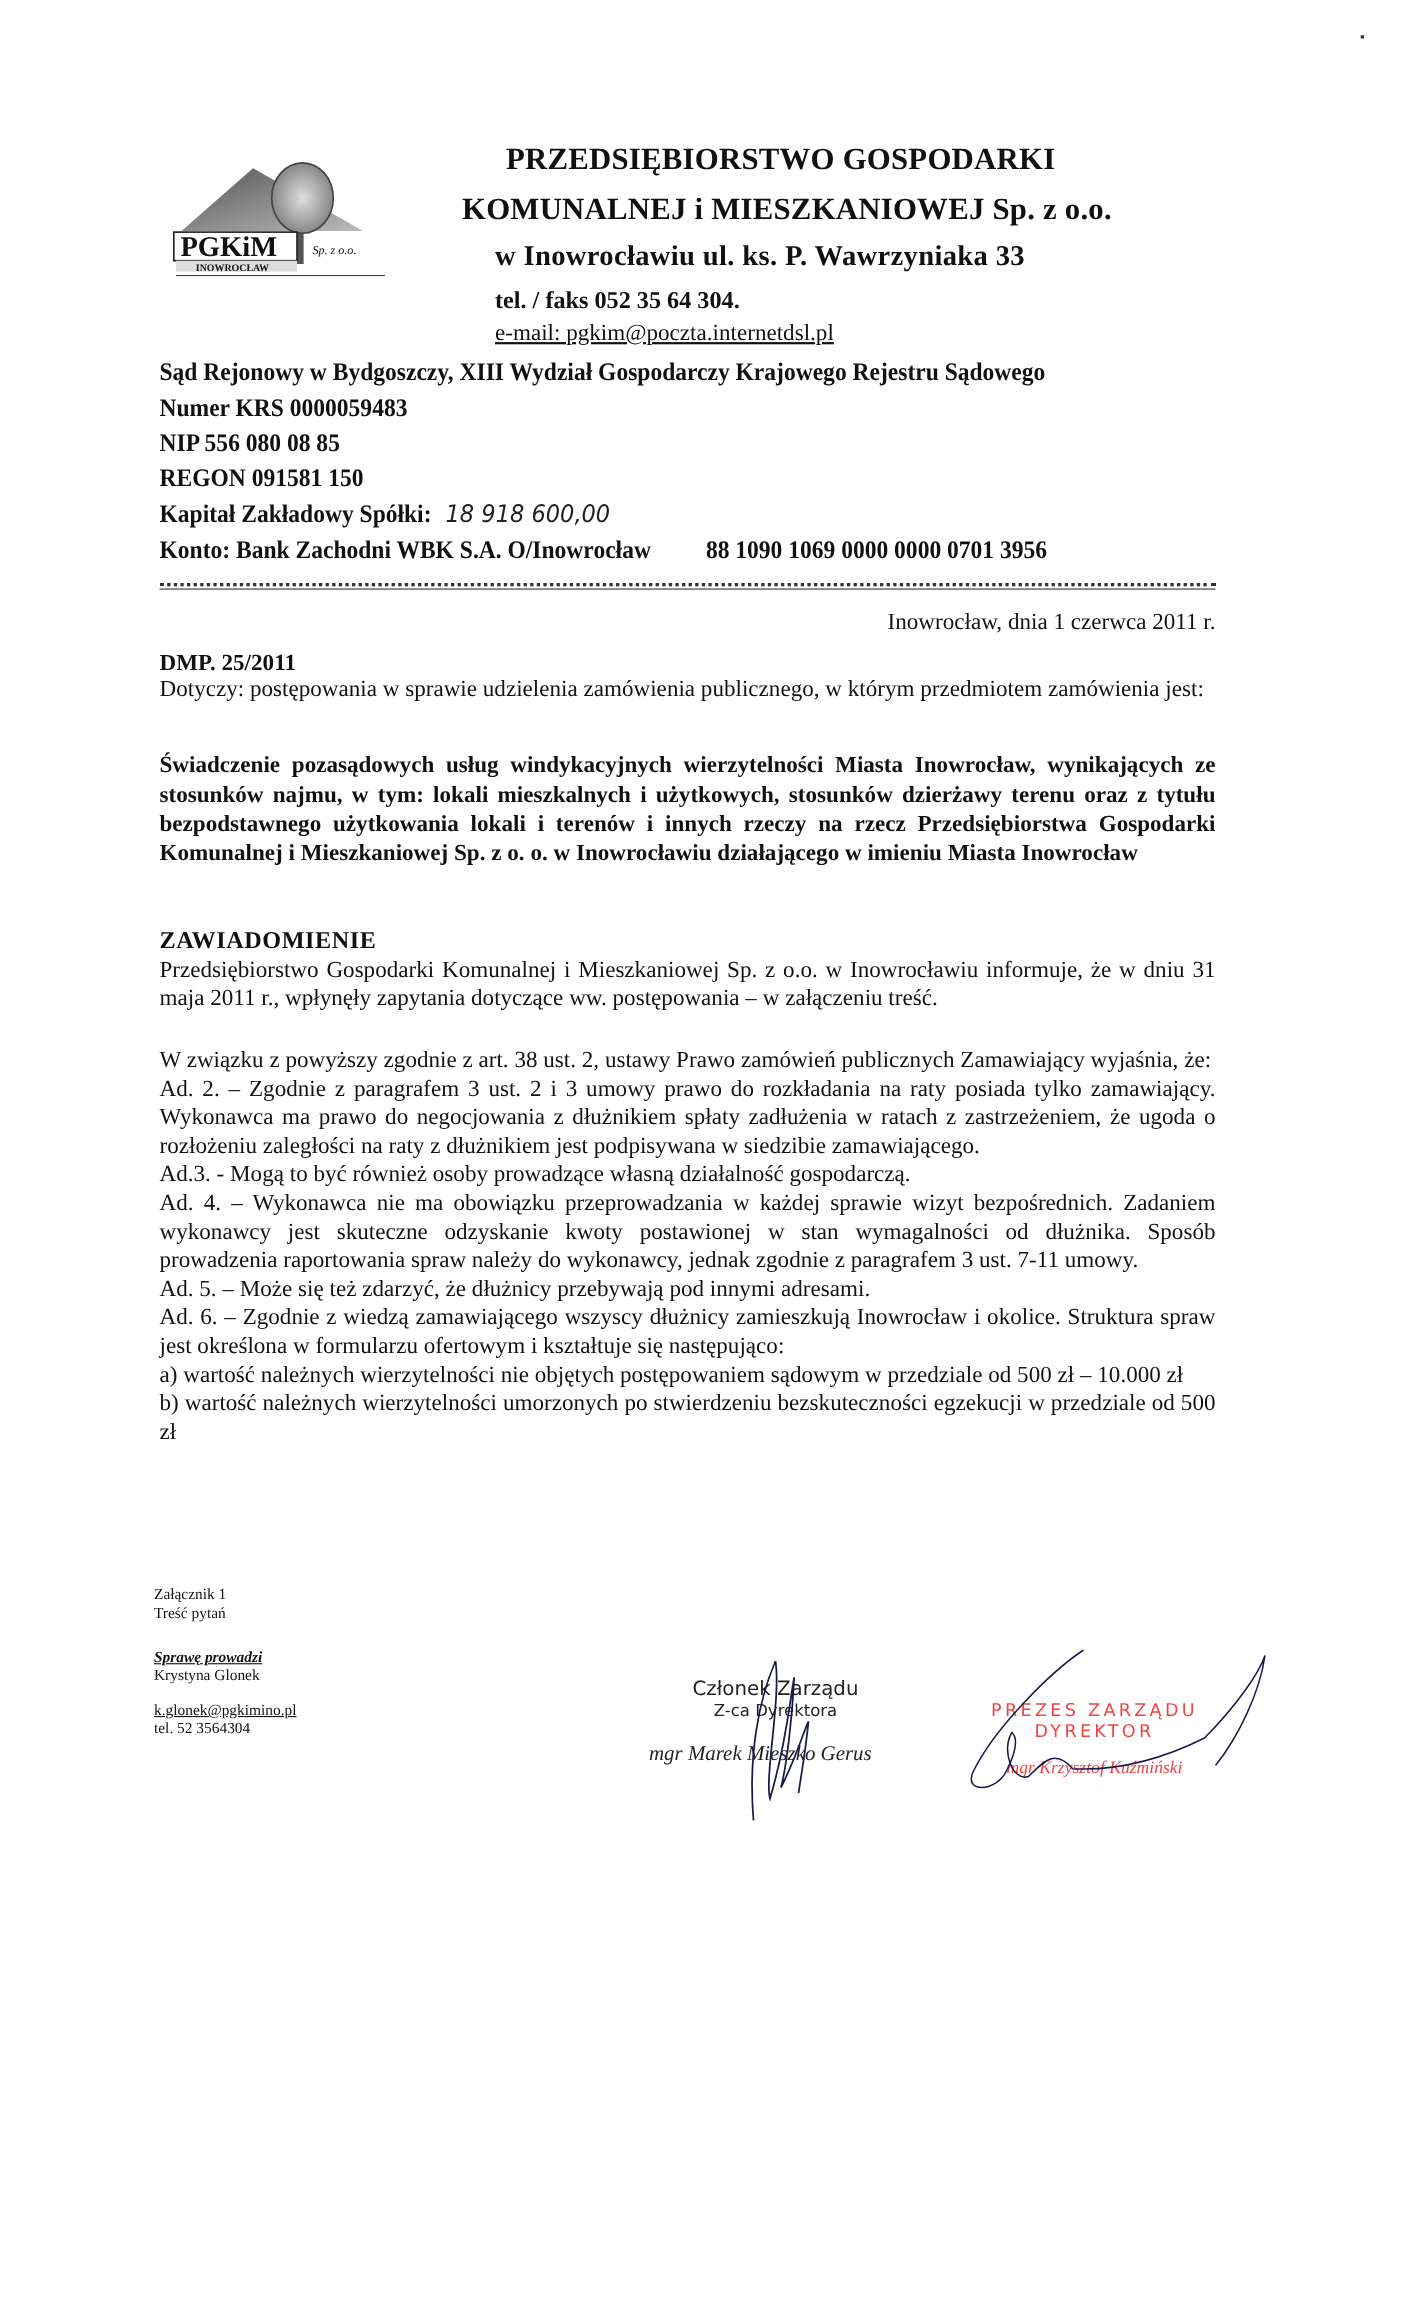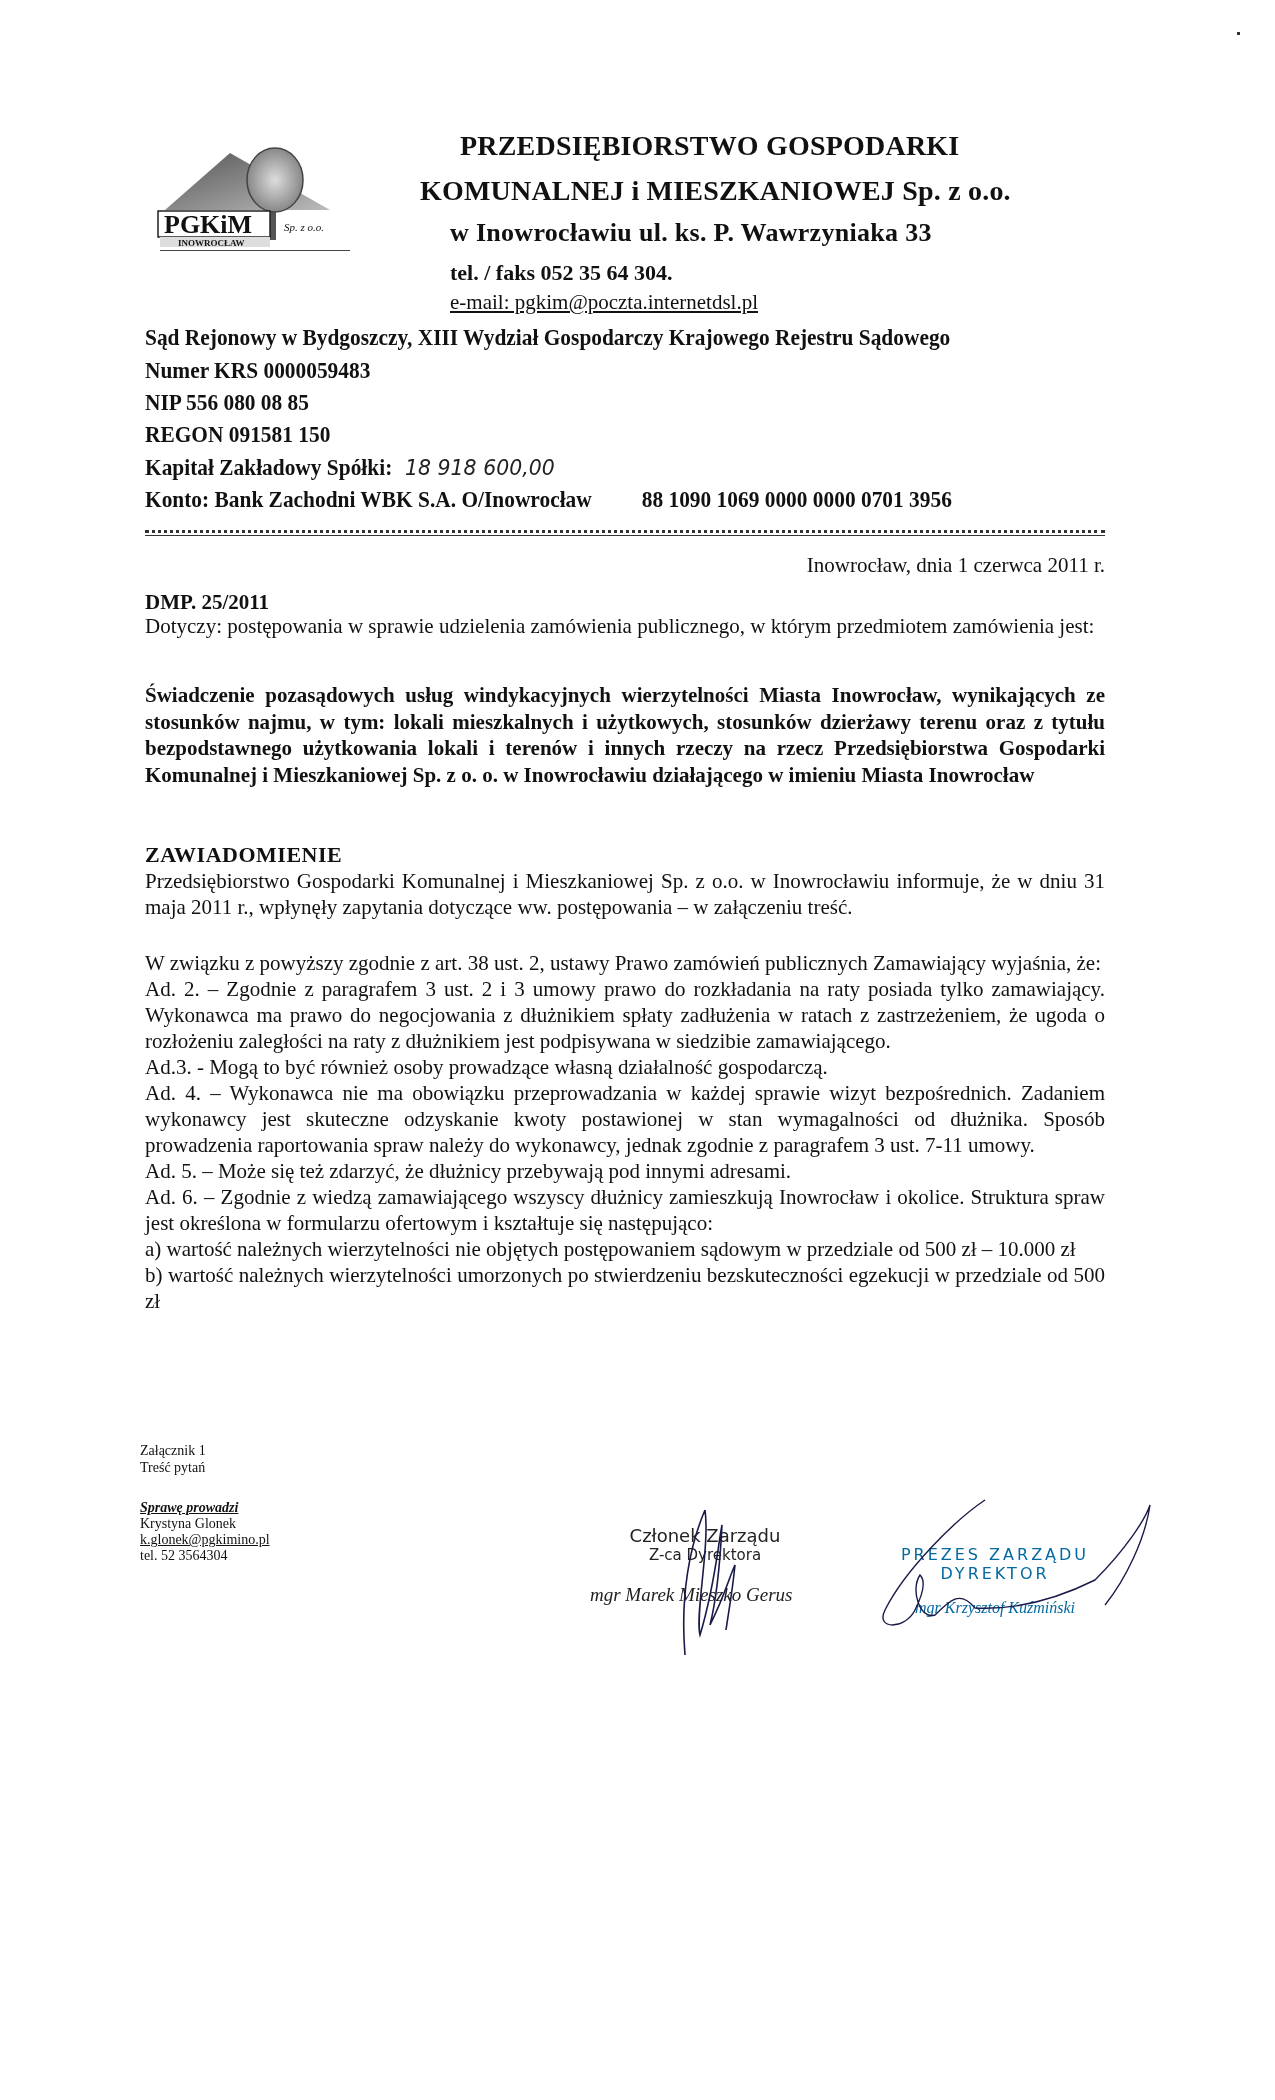--- a/index.html
+++ b/index.html
@@ -33,27 +33,27 @@
   .dotyczy { top: 613px; }
   .subject { top: 682px; font-weight: bold; line-height: 26.5px; }
   .title { top: 842px; left: 145px; width: 960px; text-align: left; font-weight: bold; font-size: 22px; letter-spacing: 0.5px; }
   .notice { top: 868px; }
   .answers { top: 950px; }
   .answers p, .notice p, .subject p, .dotyczy p { margin: 0; }
 
   .attach { left: 140px; top: 1442px; font-size: 14px; line-height: 17px; }
   .contact { left: 140px; top: 1500px; font-size: 14px; line-height: 16px; }
   .contact .who { font-weight: bold; font-style: italic; text-decoration: underline; }
-  .contact .mail { text-decoration: underline; }
+  .contact .mail { text-decoration: underline; margin-top: 16px; }
 
   .sig1 { left: 570px; top: 1525px; width: 270px; text-align: center; font-family: "DejaVu Sans", sans-serif; color: #222; }
   .sig1 .t1 { font-size: 18px; }
   .sig1 .t2 { font-size: 15px; }
   .sig1 .n { font-family: "Liberation Serif", serif; font-style: italic; font-size: 19px; margin-top: 20px; text-align: left; margin-left: 20px; }
-  .sig2 { left: 870px; top: 1545px; width: 250px; text-align: center; font-family: "DejaVu Sans", sans-serif; color: #0369a1; letter-spacing: 3px; }
+  .sig2 { left: 870px; top: 1545px; width: 250px; text-align: center; font-family: "DejaVu Sans", sans-serif; color: #ef4444; letter-spacing: 3px; }
   .sig2 .t1 { font-size: 16px; }
   .sig2 .t2 { font-size: 16px; }
   .sig2 .n { font-family: "Liberation Serif", serif; font-style: italic; font-size: 16px; letter-spacing: 0; margin-top: 16px; }
 
   .scribble { position: absolute; pointer-events: none; }
   .speck { left: 1237px; top: 32px; width: 3px; height: 3px; background: #333; }
 </style>
 </head>
 <body>
 

